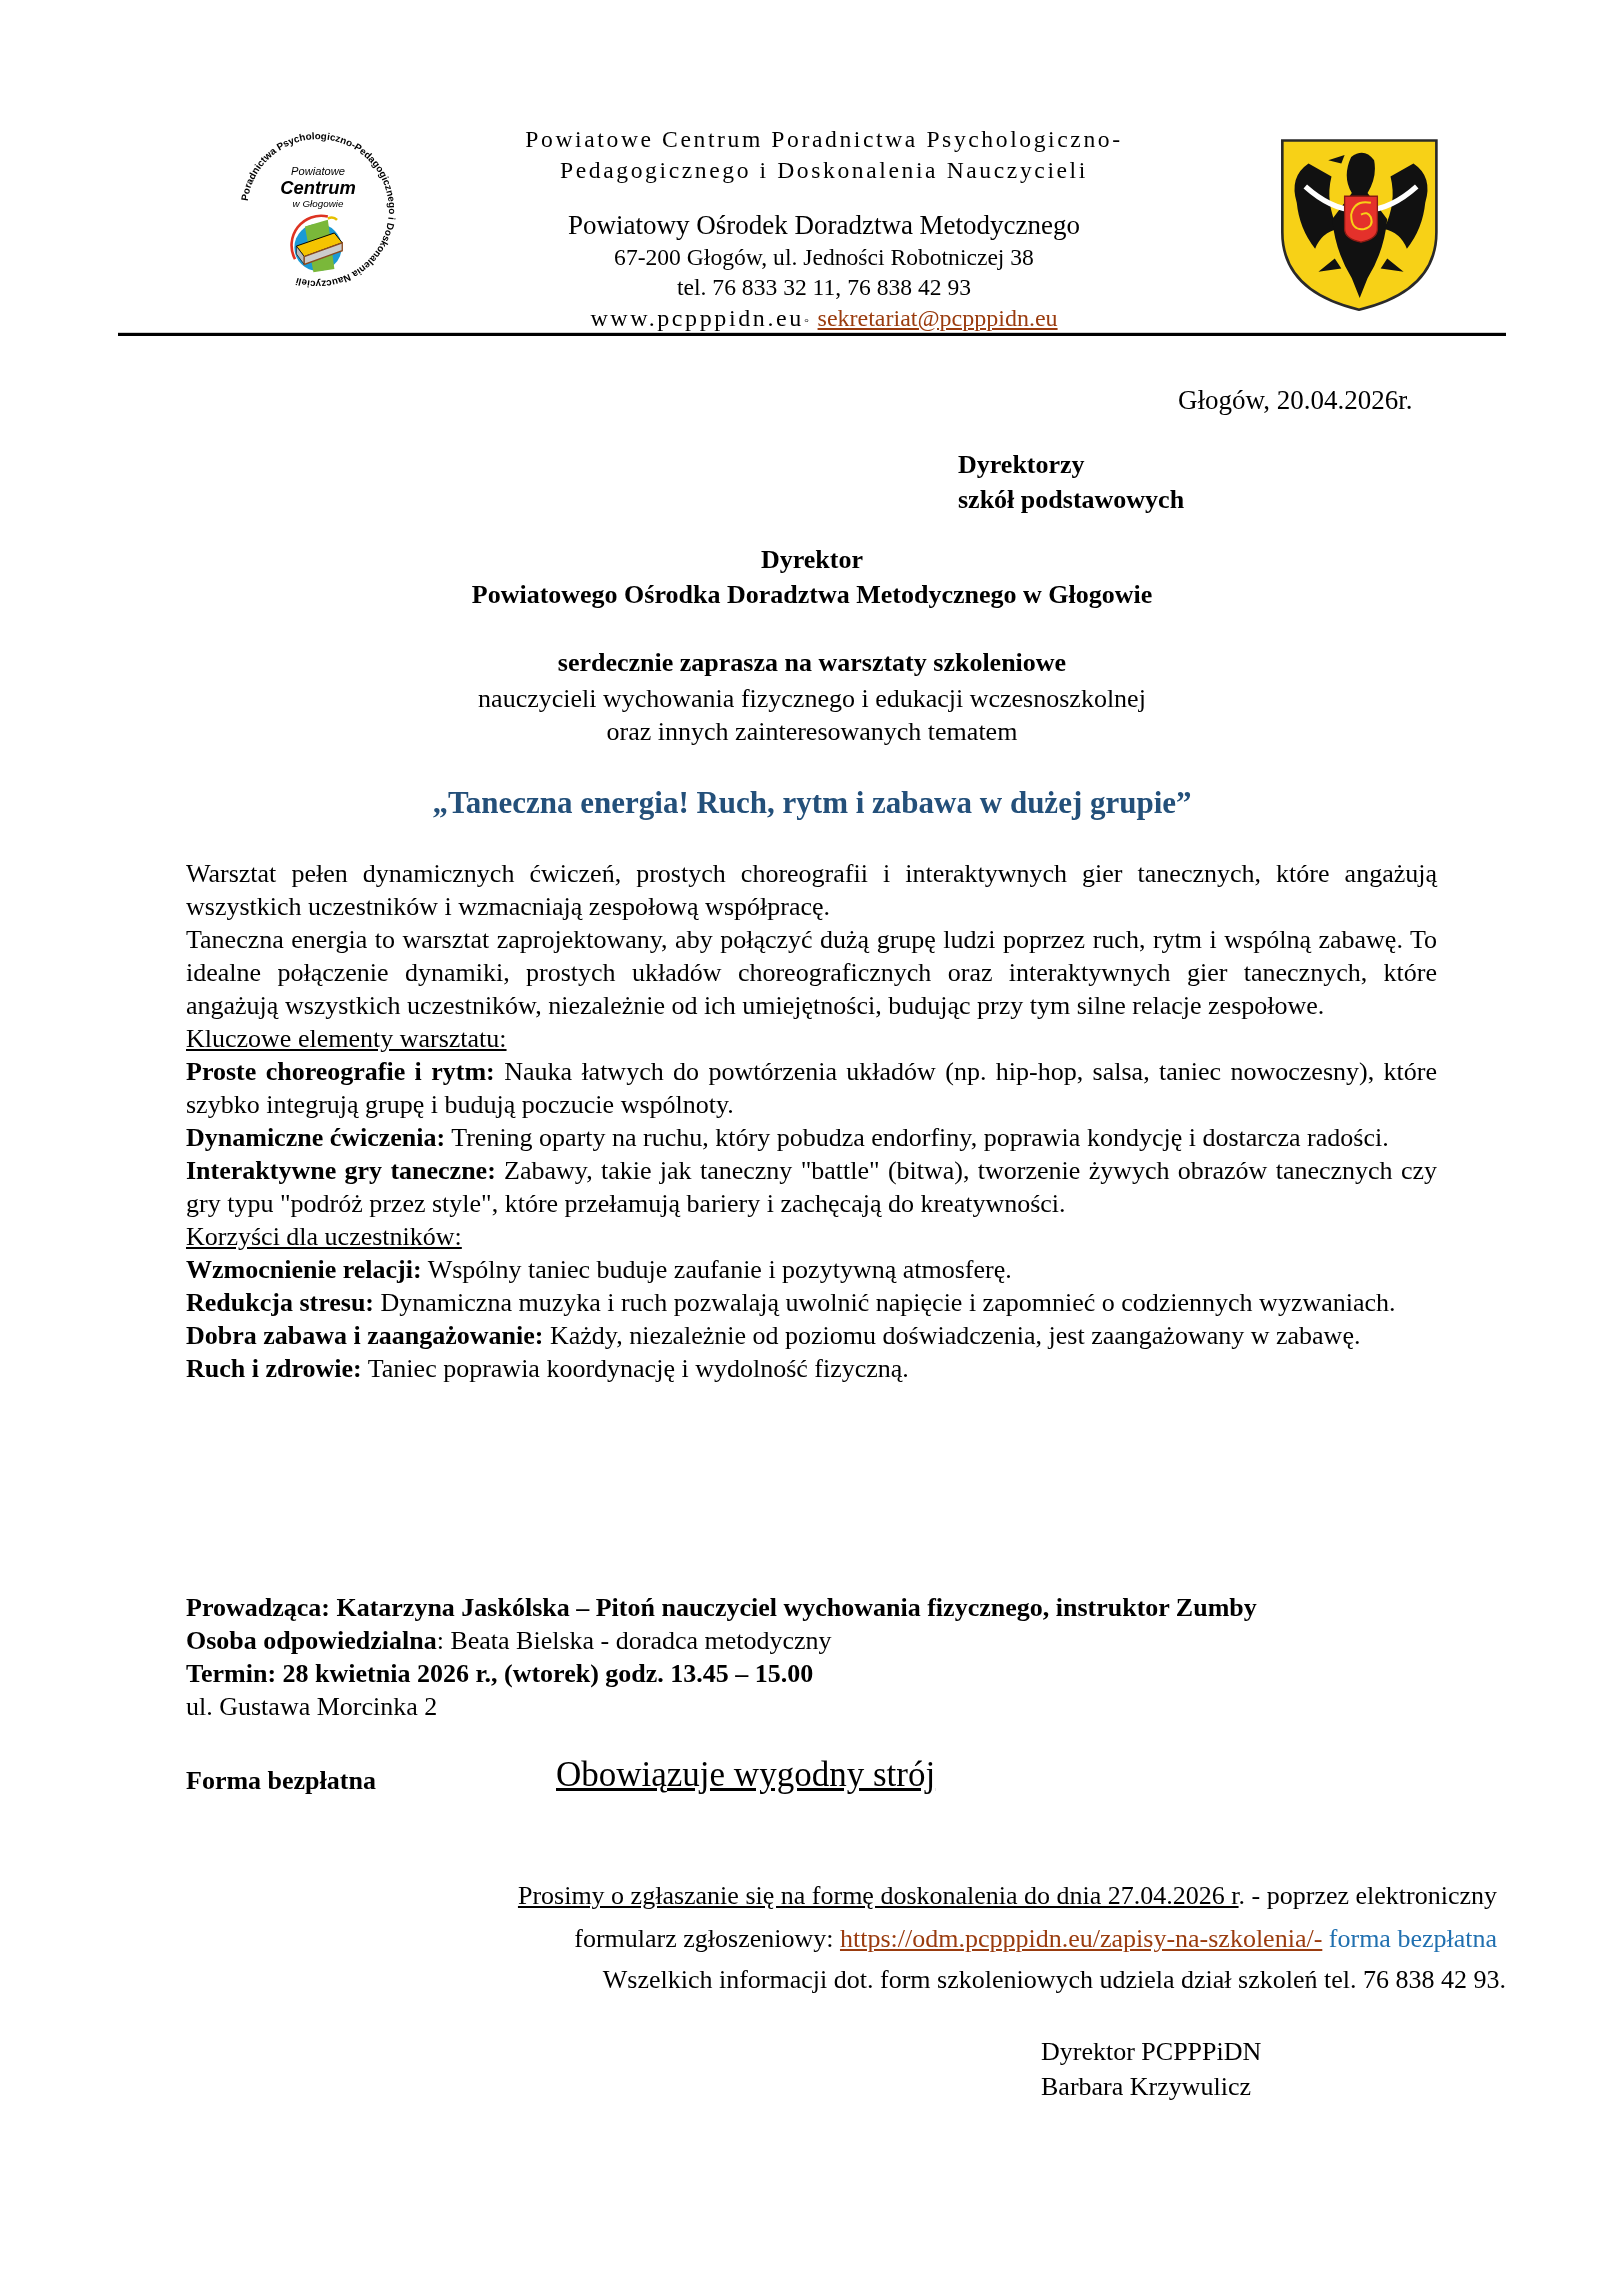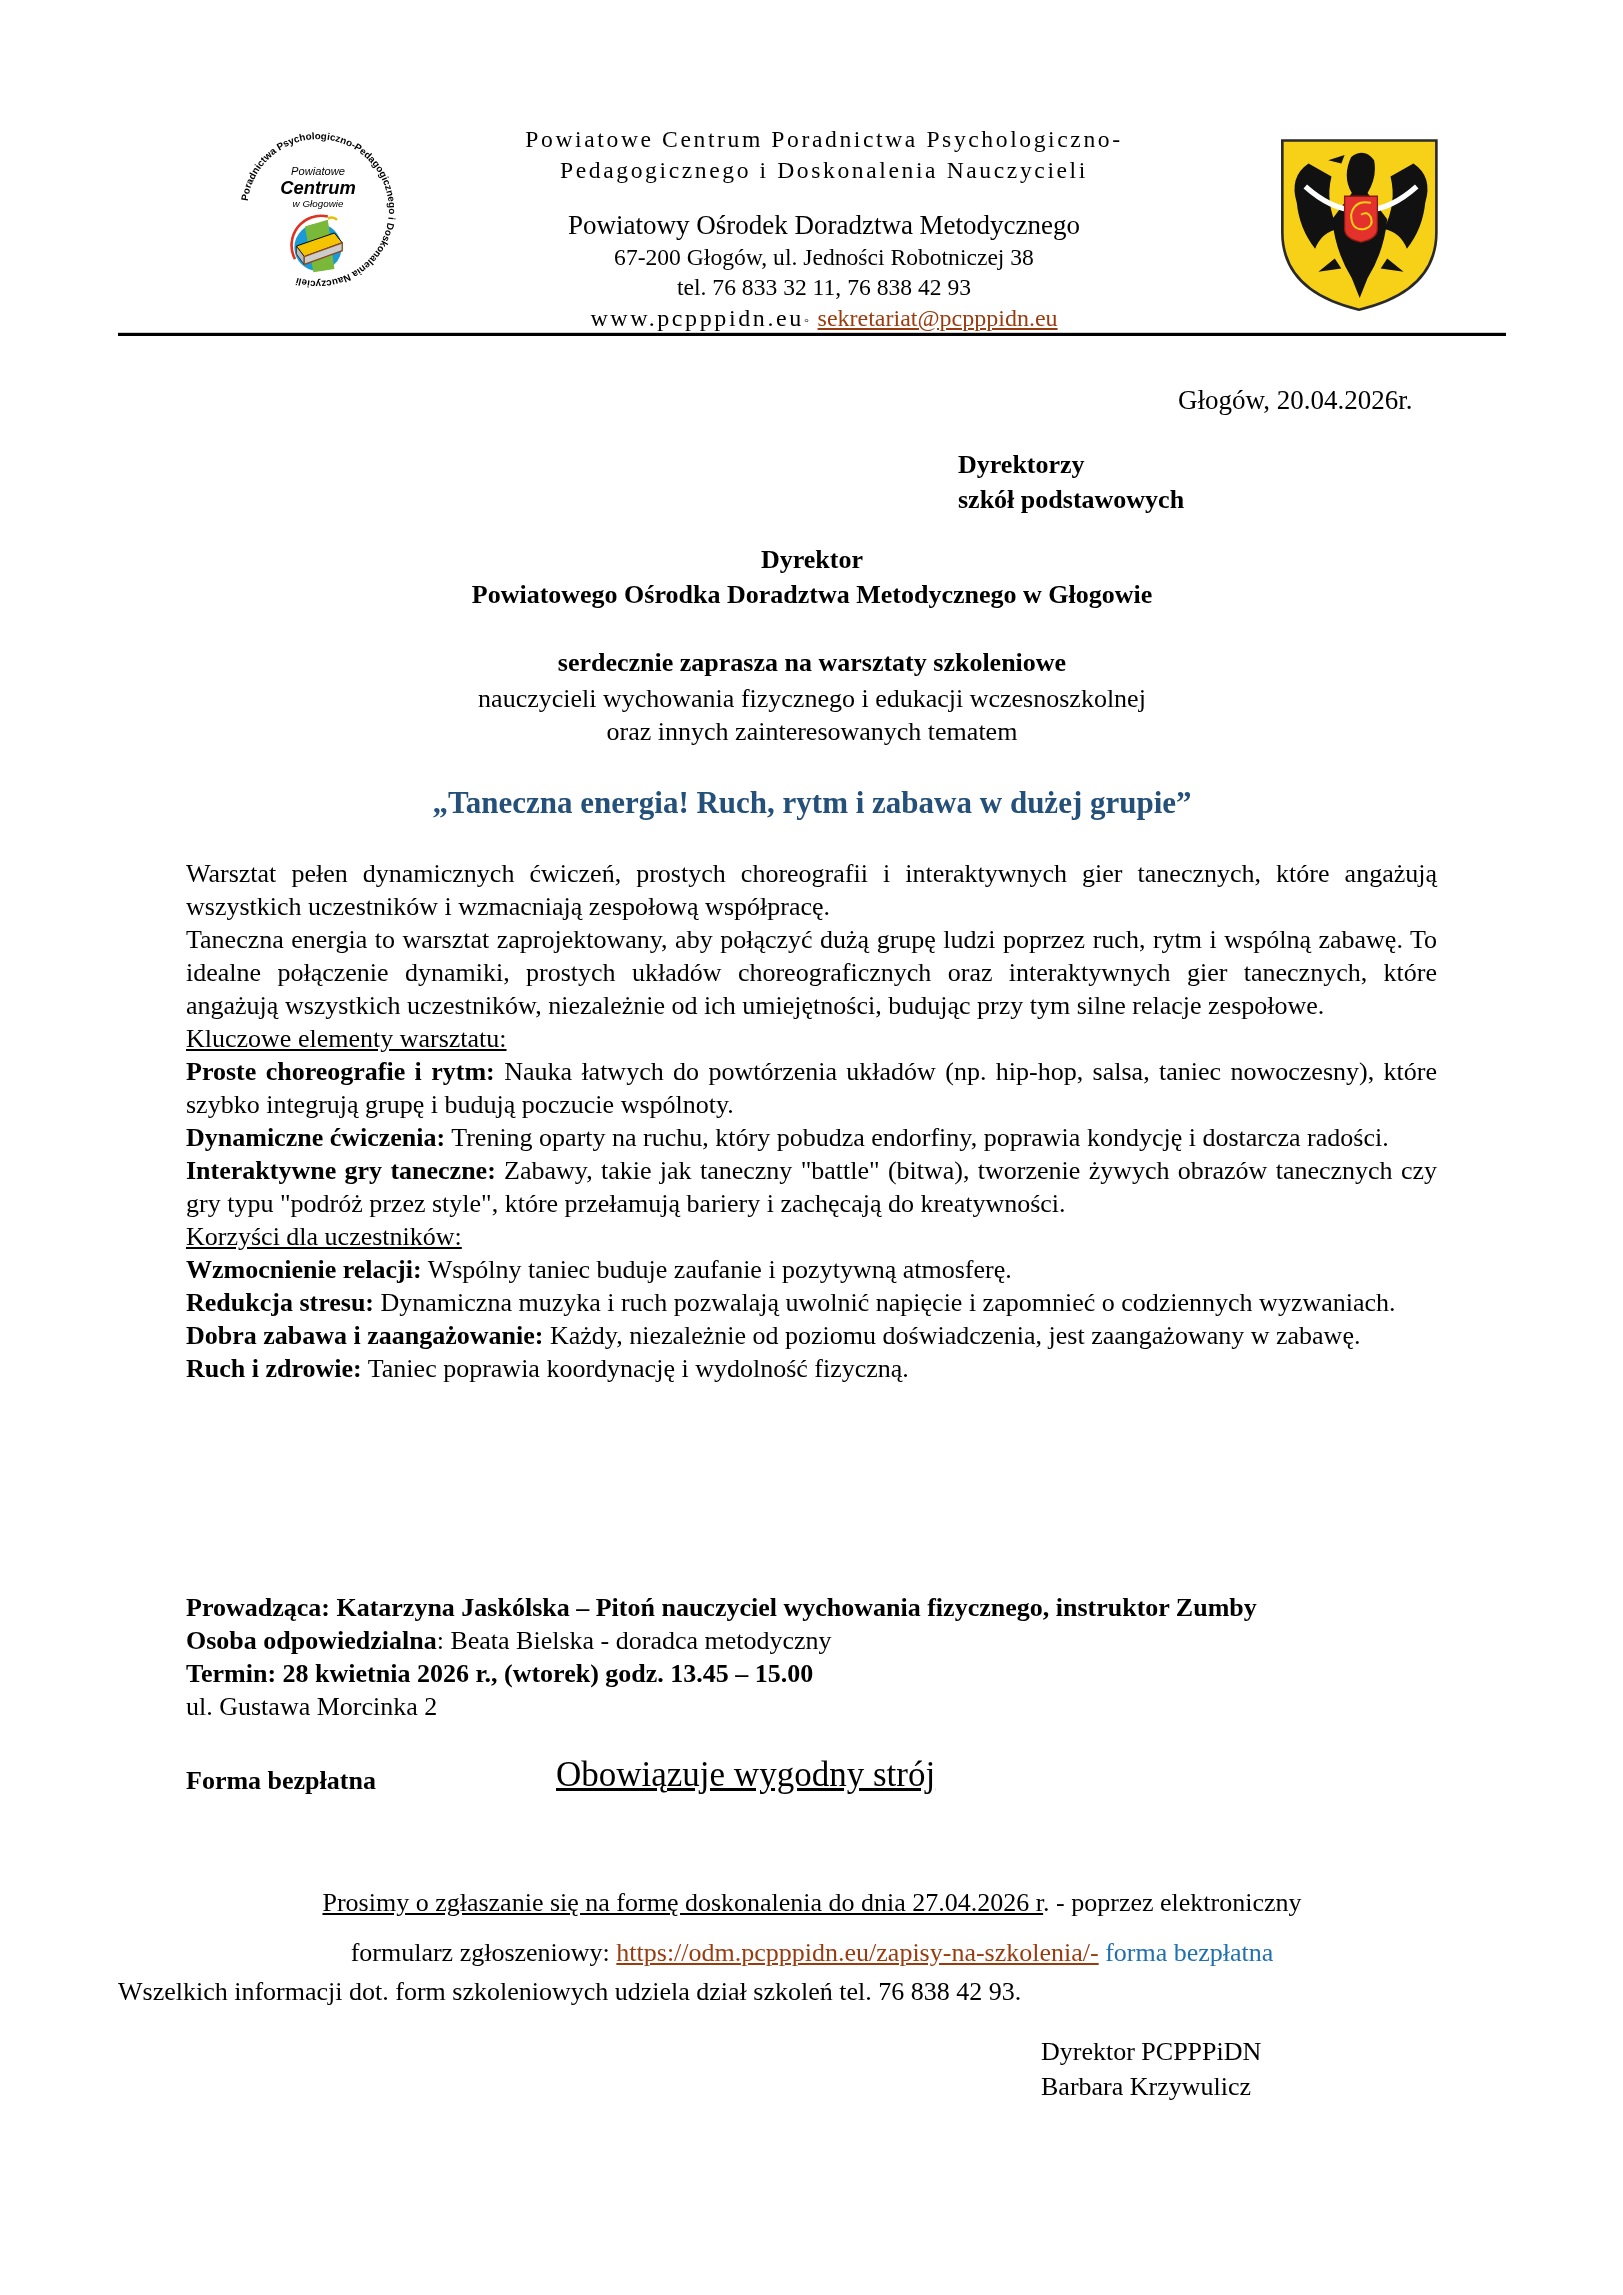--- a/index.html
+++ b/index.html
@@ -32,23 +32,23 @@
   .body-text p { margin: 0; }
   .u { text-decoration: underline; }
   .b { font-weight: bold; }
 
   .details { position: absolute; left: 186px; top: 1591px; font-size: 26px; line-height: 33px; }
   .details p { margin: 0; }
   .forma-row { position: absolute; left: 186px; top: 1766px; font-size: 26px; font-weight: bold; }
   .stroj { position: absolute; left: 556px; top: 1755px; font-size: 35px; font-weight: normal; text-decoration: underline; }
 
   .signup { position: absolute; left: 118px; width: 1388px; top: 1870px; text-align: center; font-size: 26px; line-height: 34px; }
-  .signup p { margin: 16px; }
+  .signup p { margin: 9px; text-align: right; }
   .blue { color: #2070b0; }
-  .info { position: absolute; left: 118px; width: 1388px; top: 1965px; text-align: left; font-size: 26px; margin-top: 12px; }
+  .info { position: absolute; left: 118px; width: 1388px; top: 1965px; text-align: right; font-size: 26px; }
   .sign { position: absolute; left: 1041px; top: 2034px; font-size: 26px; line-height: 35px; }
 </style>
 </head>
 <body>
 
 <div class="page">
 
   <svg class="logo-left" viewBox="0 0 250 250">
     <defs>
       <path id="ringPath" d="M125,125 m-108,0 a108,108 0 1,1 216,0 a108,108 0 1,1 -216,0"></path>

